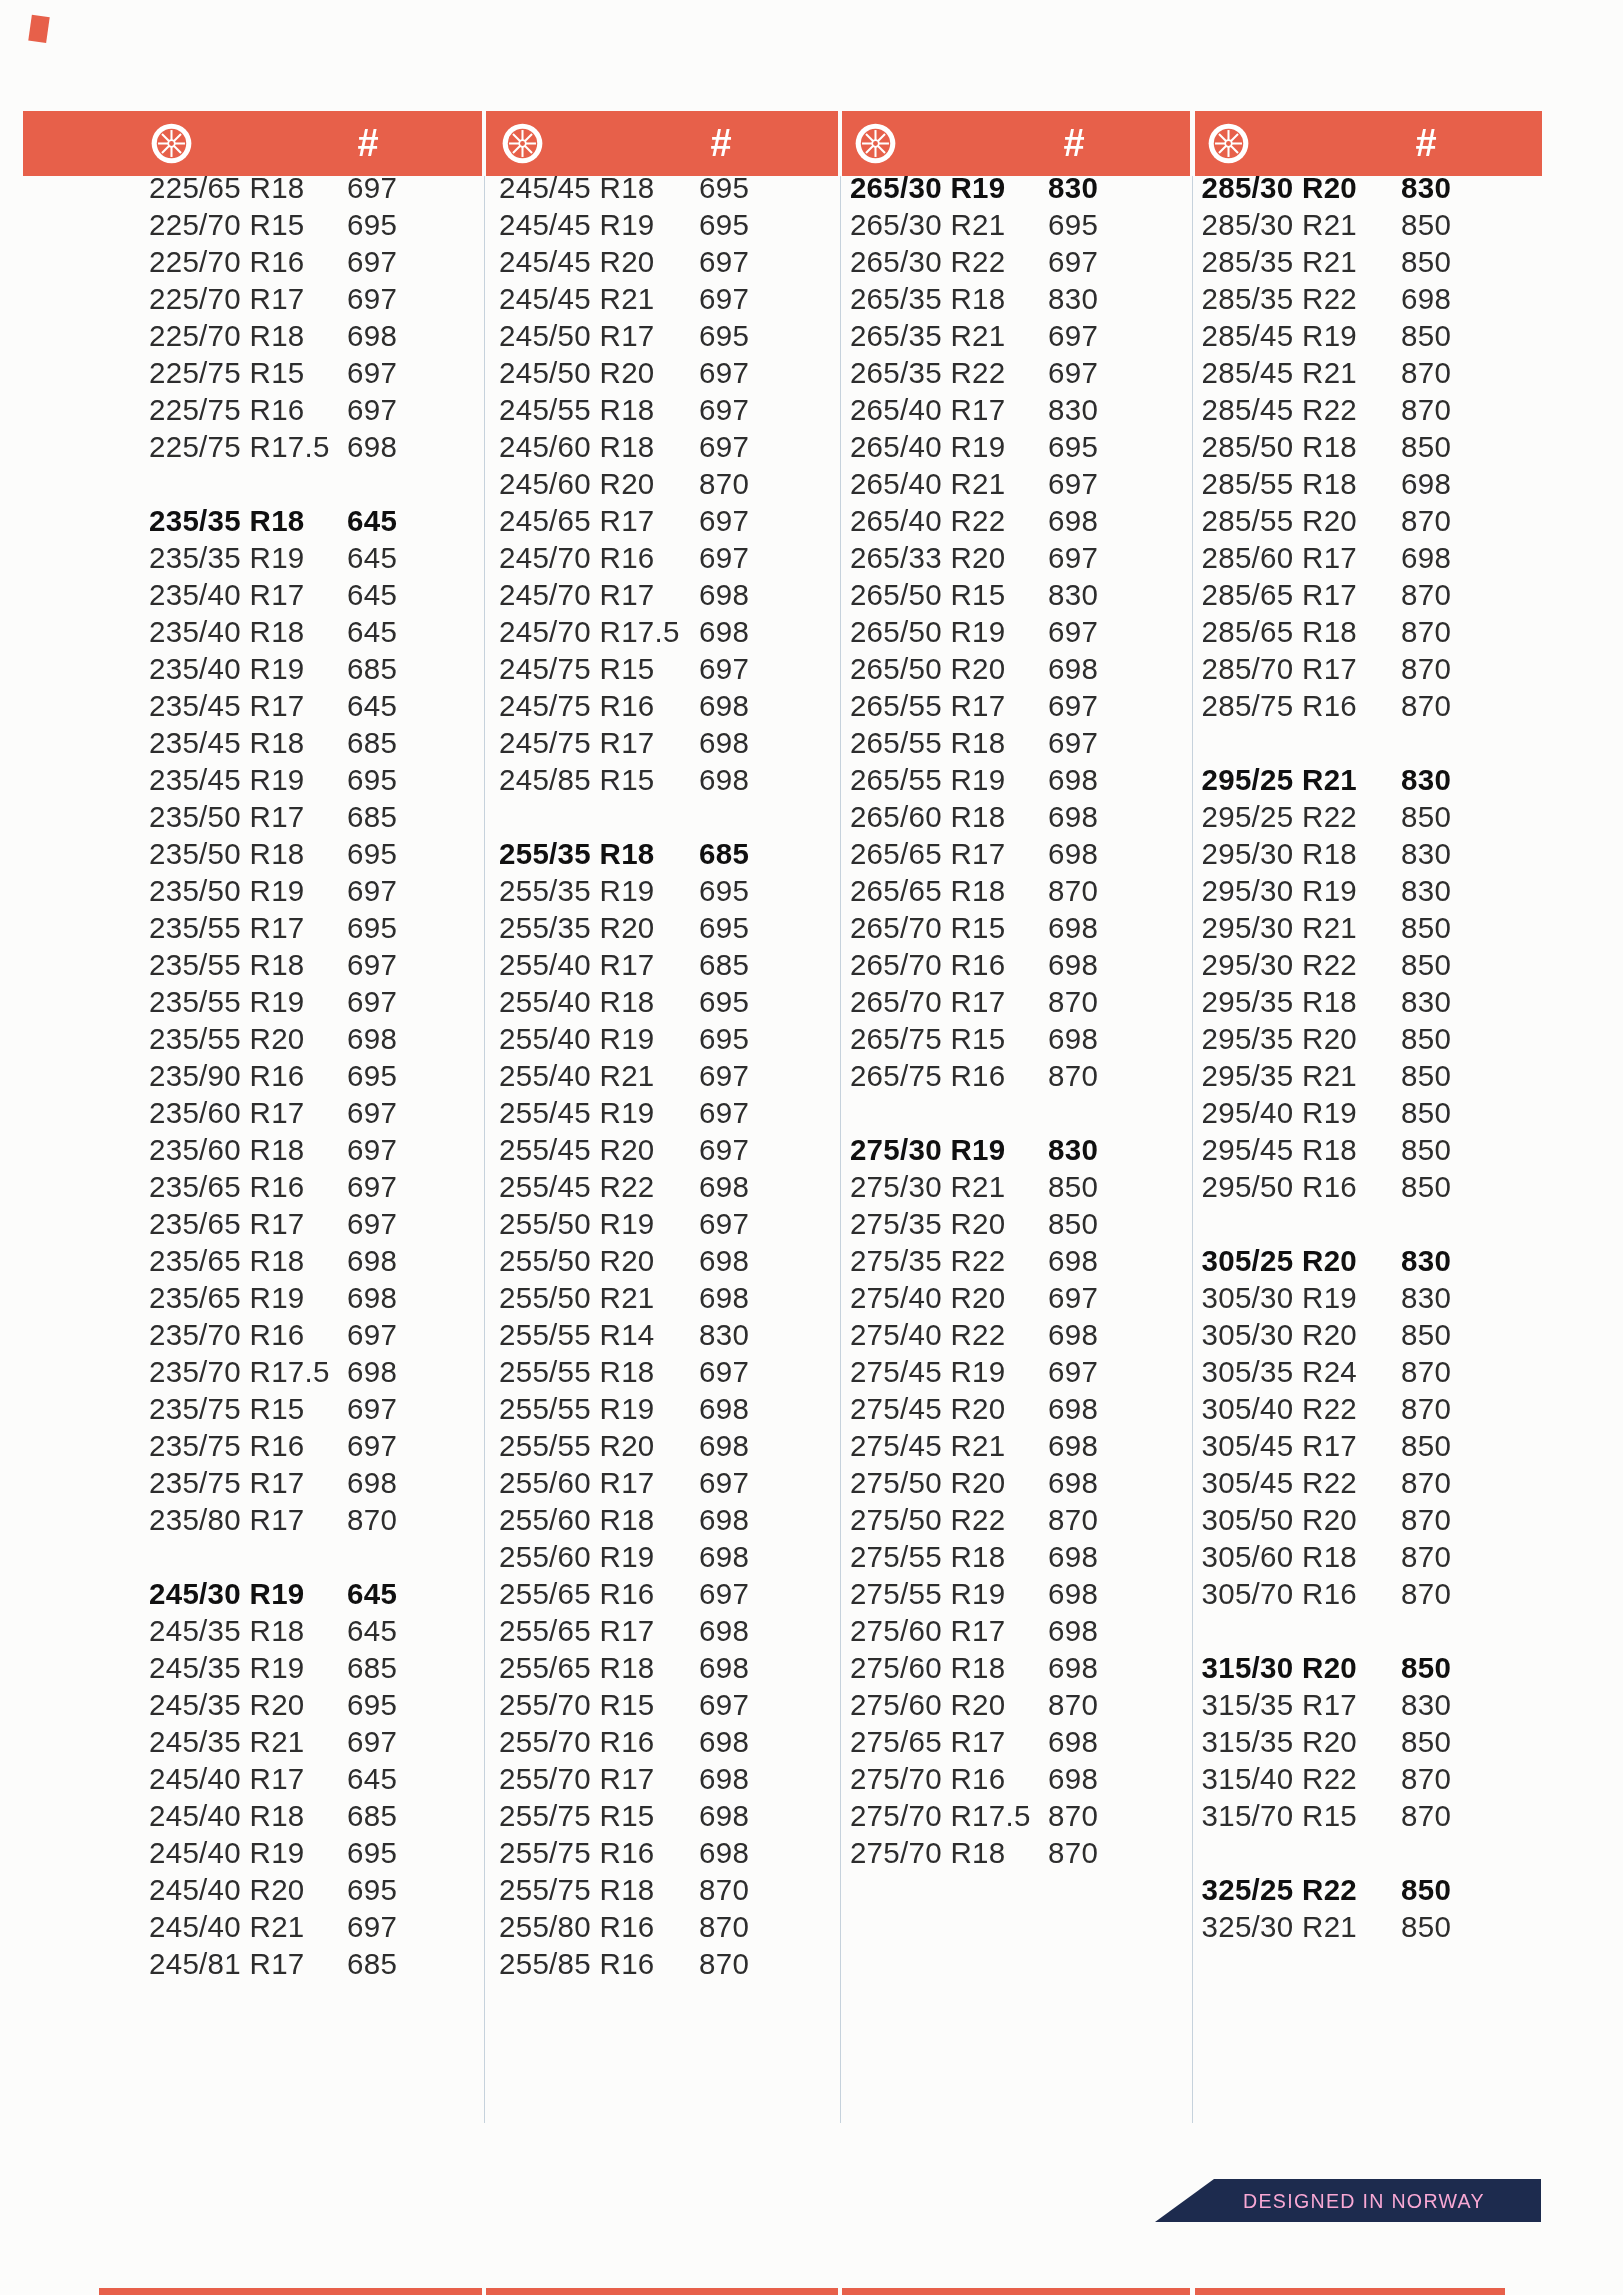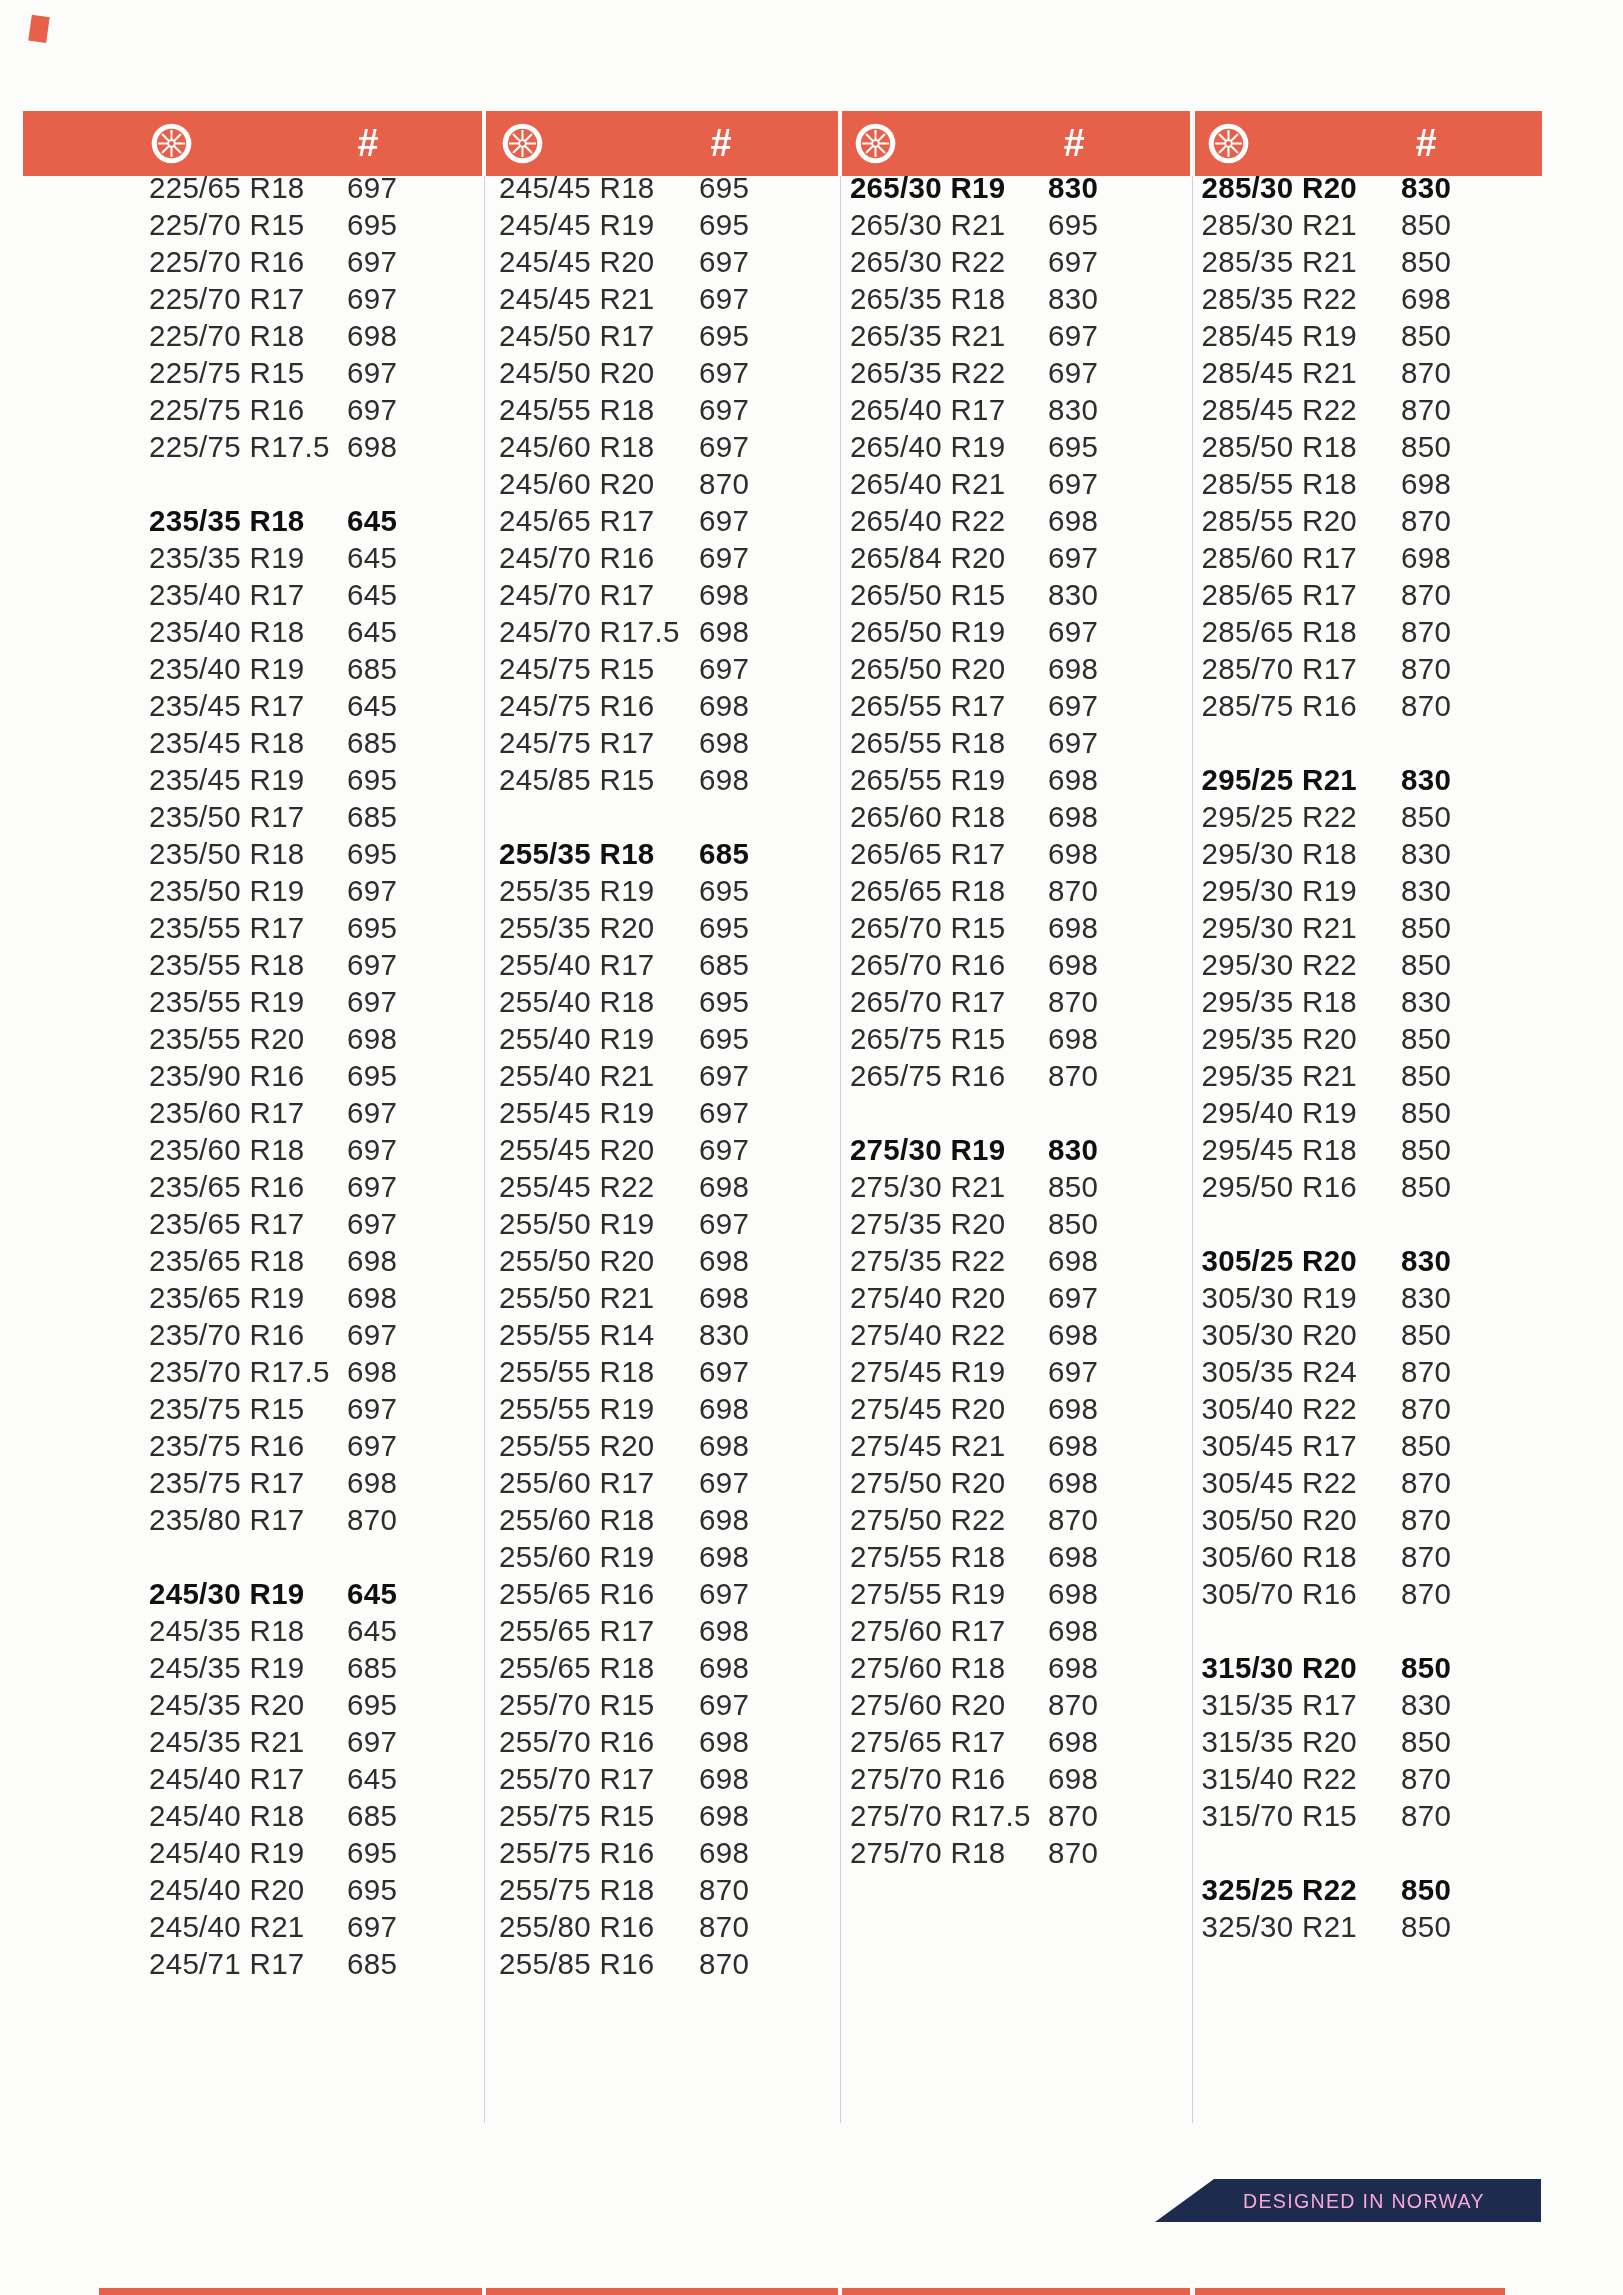--- a/index.html
+++ b/index.html
@@ -335,21 +335,21 @@
       </div>
       <div class="row">
         <span class="size">245/40 R20</span>
         <span class="code">695</span>
       </div>
       <div class="row">
         <span class="size">245/40 R21</span>
         <span class="code">697</span>
       </div>
       <div class="row">
-        <span class="size">245/71 R17</span>
+        <span class="size">245/81 R17</span>
         <span class="code">685</span>
       </div>
     </div>
   <div class="col col1">
       <div class="row">
         <span class="size">245/45 R18</span>
         <span class="code">695</span>
       </div>
       <div class="row">
         <span class="size">245/45 R19</span>
@@ -576,21 +576,21 @@
       </div>
       <div class="row">
         <span class="size">265/40 R21</span>
         <span class="code">697</span>
       </div>
       <div class="row">
         <span class="size">265/40 R22</span>
         <span class="code">698</span>
       </div>
       <div class="row">
-        <span class="size">265/84 R20</span>
+        <span class="size">265/33 R20</span>
         <span class="code">697</span>
       </div>
       <div class="row">
         <span class="size">265/50 R15</span>
         <span class="code">830</span>
       </div>
       <div class="row">
         <span class="size">265/50 R19</span>
         <span class="code">697</span>
       </div>

